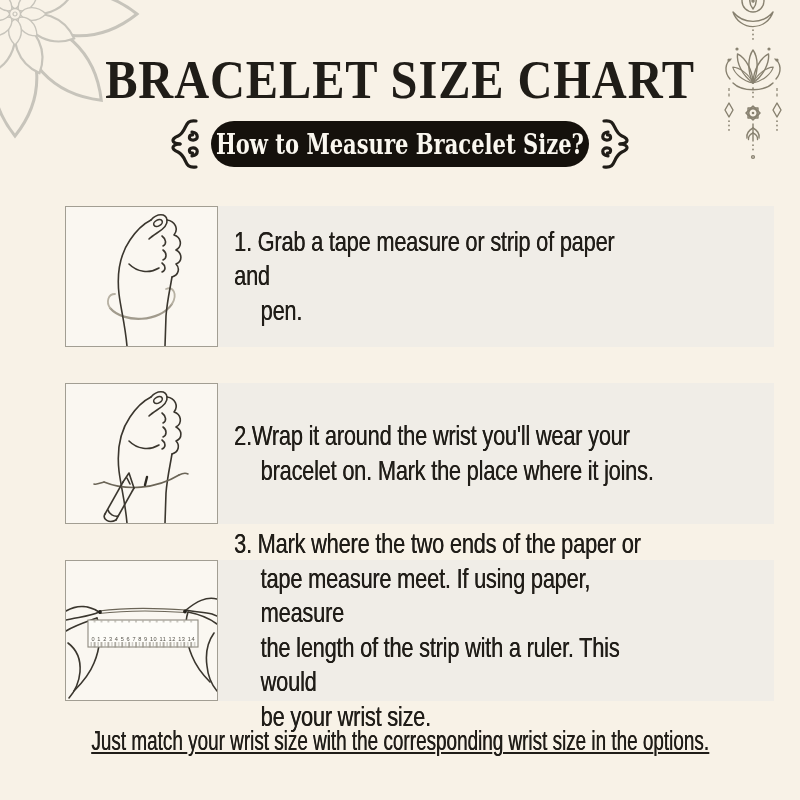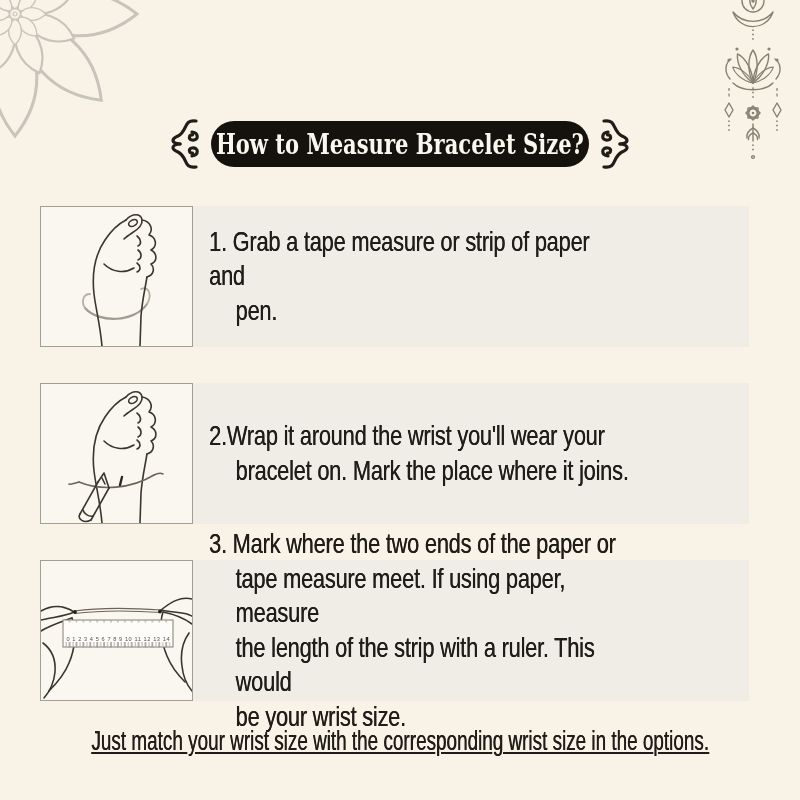--- a/index.html
+++ b/index.html
@@ -39,21 +39,21 @@
   }
   .badge span{
     color:var(--badge_text,#faf7ef);
     font-family:"DejaVu Serif",serif;font-weight:700;font-size:27px;
     white-space:nowrap;transform:scaleX(0.78);transform-origin:center;
   }
   .flourish{flex:0 0 auto;}
 
   
   .step-row{
-    position:absolute;left:40px;width:709px;height:141px;
+    position:absolute;left:65px;width:709px;height:141px;
     background:var(--panel,#f0ede7);
     display:flex;align-items:center;
   }
   .row1{top:206px}.row2{top:383px}.row3{top:560px}
   .step-box{
     flex:0 0 153px;height:141px;box-sizing:border-box;
     background:var(--box_bg,#faf7f1);
     border:1px solid var(--box_border,#a29e93);
   }
   .step-text{
@@ -182,20 +182,23 @@
         <path class="orn" d="M53,128 C49,130 46,134 47,138"></path>
         <path class="orn" d="M53,128 C57,130 60,134 59,138"></path>
         <path class="orn" d="M53,133 C50,134 48,137 48.5,139.5"></path>
         <path class="orn" d="M53,133 C56,134 58,137 57.5,139.5"></path>
       </g>
       <line class="orn-dots" x1="53" y1="145" x2="53" y2="153"></line>
       <circle class="orn" cx="53" cy="157" r="1.4"></circle>
     </g>
   </svg>
 
+  <div class="title-wrap">
+    <div class="title">BRACELET SIZE CHART</div>
+  </div>
 
   <div class="badge-row">
     <svg class="flourish" width="34" height="52" viewBox="0 0 34 52">
       <path class="flr" d="M29,3 C16,1 21,13 11,18 C4,21 4,25 13,26"></path>
       <path class="flr" d="M29,49 C16,51 21,39 11,34 C4,31 4,27 13,26"></path>
       <path class="flr" d="M25,14 C32,15 32,23 25,22 C21,21.5 22,16.5 25.5,17"></path>
       <path class="flr" d="M25,38 C32,37 32,29 25,30 C21,30.5 22,35.5 25.5,35"></path>
     </svg>
     <div class="badge">
       <span>How to Measure Bracelet Size?</span>

